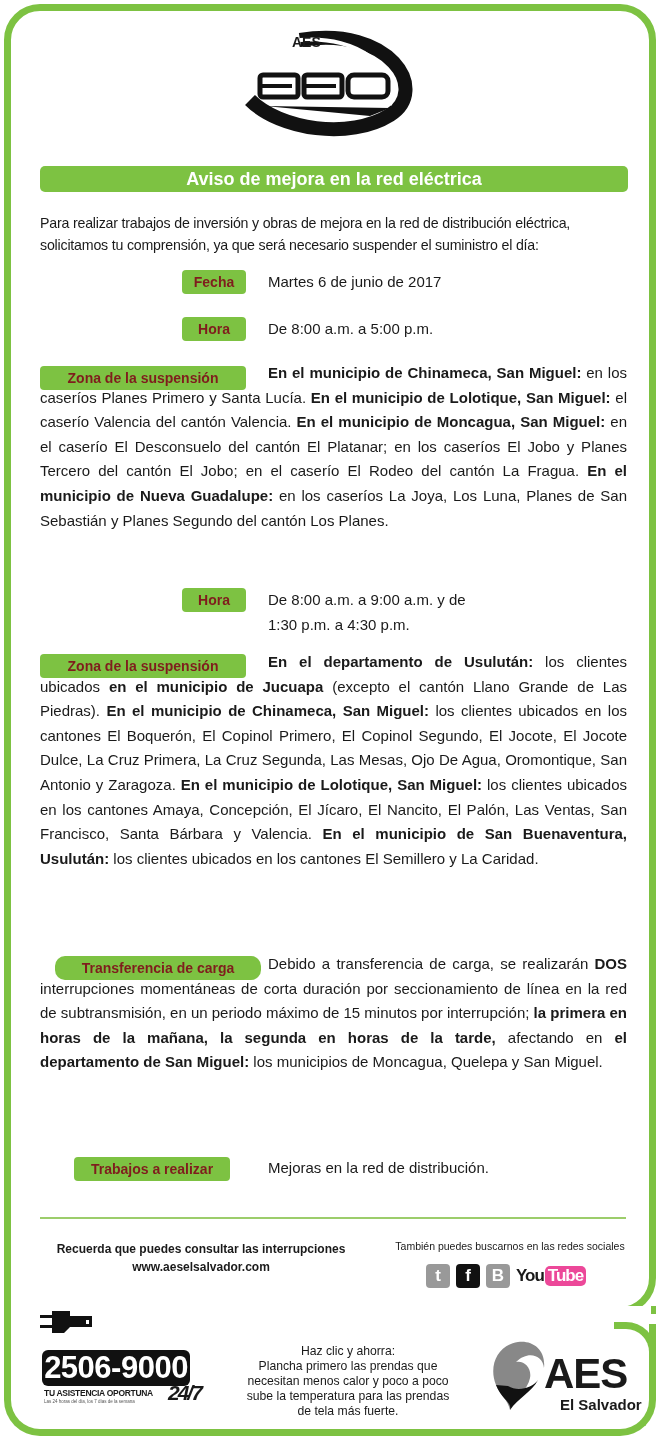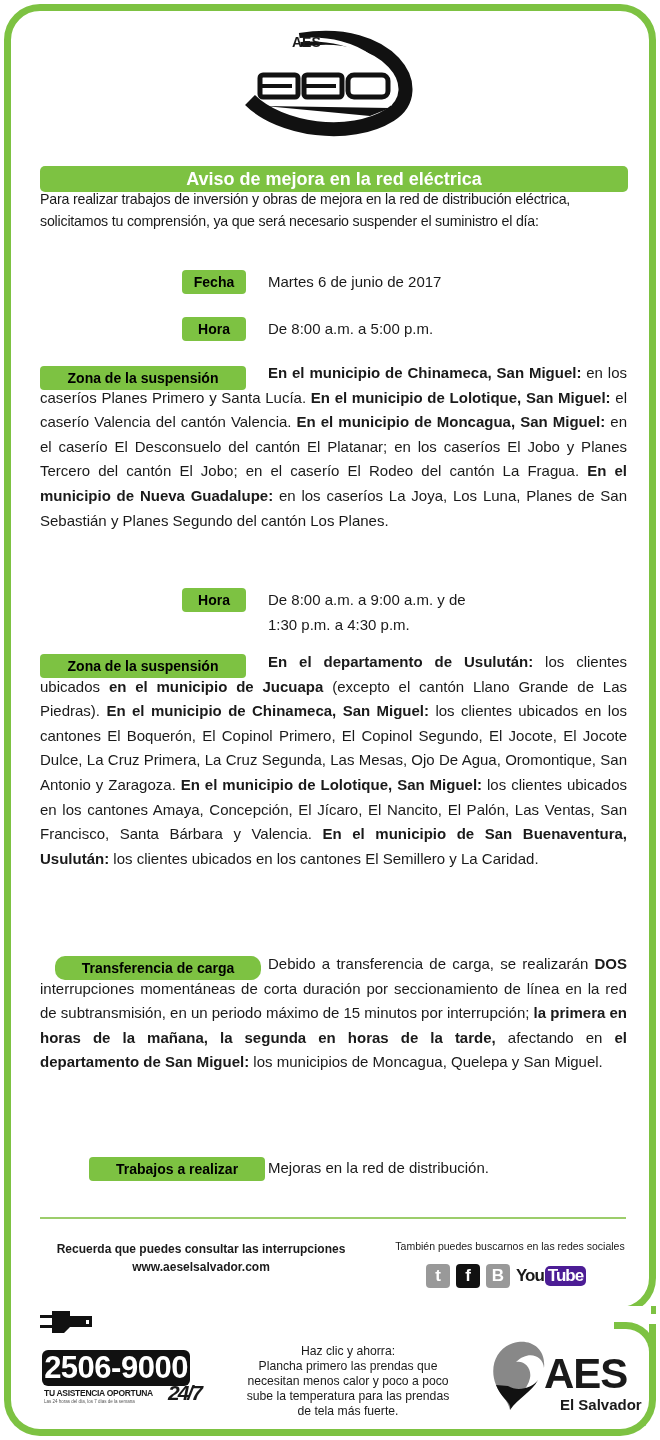--- a/index.html
+++ b/index.html
@@ -2,38 +2,38 @@
 <html><head>
 <meta charset="utf-8">
 <style>
   html, body { margin:0; padding:0; background:#ffffff; }
   body { width:660px; height:1440px; position:relative; overflow:hidden;
          font-family:"Liberation Sans", sans-serif; color:#1a1a1a; }
 
   .logo { position:absolute; left:240px; top:30px; width:180px; height:110px; }
   .title-bar { position:absolute; left:40px; top:166px; width:588px; height:26px; background:#7dc242;
          border-radius:5px; color:#fff; font-weight:bold; font-size:18px; text-align:center; line-height:26px; }
-  .intro { position:absolute; left:40px; top:188px; width:590px; font-size:14.2px; line-height:22px;
+  .intro { position:absolute; left:40px; top:212px; width:590px; font-size:14.2px; line-height:22px;
          letter-spacing:-0.2px; }
   .intro p { margin:0; }
-  .badge { position:absolute; background:#7dc242; color:#000000; font-weight:bold; font-size:14px;
+  .badge { position:absolute; background:#7dc242; color:#7f1d1d; font-weight:bold; font-size:14px;
          text-align:center; border-radius:4px; height:24px; line-height:24px; }
   .val { position:absolute; font-size:15px; line-height:22px; }
   .para { position:absolute; left:40px; width:587px; font-size:15px; line-height:24.6px; text-align:justify; }
   .para b { font-weight:bold; }
   .indent { display:inline-block; width:228px; height:10px; }
   .rule { position:absolute; left:40px; top:1217px; width:586px; height:2px; background:#9ccd6b; }
   .remember { position:absolute; left:36px; top:1240px; width:330px; text-align:center; font-size:12px;
          font-weight:bold; line-height:18px; }
   .social-title { position:absolute; left:380px; top:1240px; width:260px; text-align:center; font-size:10.5px; font-weight:normal; }
   .social { position:absolute; left:426px; top:1264px; display:flex; gap:6px; align-items:center; }
   .sq { width:24px; height:24px; border-radius:4px; display:flex; align-items:center; justify-content:center;
         color:#fff; font-weight:bold; font-size:17px; }
   .yt { display:flex; align-items:center; font-weight:bold; font-size:17px; letter-spacing:-1px; }
-  .yt .tube { background:#4c1d95; color:#fff; border-radius:5px; padding:0 3px; margin-left:1px; }
+  .yt .tube { background:#ec4899; color:#fff; border-radius:5px; padding:0 3px; margin-left:1px; }
   .plug { position:absolute; left:40px; top:1310px; }
   .phone-box { position:absolute; left:42px; top:1350px; width:148px; height:36px; background:#111;
         border-radius:6px; color:#fff; font-weight:bold; font-size:31px; text-align:center; line-height:36px; letter-spacing:-0.5px; }
   .assist { position:absolute; left:44px; top:1388px; font-size:8.5px; font-weight:bold; letter-spacing:-0.3px; }
   .assist-sub { position:absolute; left:44px; top:1399px; font-size:4.5px; color:#555; }
   .twentyfour { position:absolute; left:168px; top:1381px; font-size:21px; font-weight:bold; font-style:italic; letter-spacing:-2px; }
   .tip { position:absolute; left:226px; top:1344px; width:244px; text-align:center; font-size:12.2px; line-height:15px; }
   .aes-logo { position:absolute; left:488px; top:1340px; width:140px; height:80px; }
   .aes-text { position:absolute; left:544px; top:1350px; font-size:42px; font-weight:bold; letter-spacing:-1px; }
   .aes-sub { position:absolute; left:560px; top:1396px; font-size:15px; font-weight:bold; }
@@ -80,21 +80,21 @@
 <div class="badge" style="left:182px;top:588px;width:64px;">Hora</div>
 <div class="val" style="left:268px;top:589px;">De 8:00 a.m. a 9:00 a.m. y de</div>
 <div class="val" style="left:268px;top:614px;">1:30 p.m. a 4:30 p.m.</div>
 
 <div class="badge" style="left:40px;top:654px;width:206px;">Zona de la suspensión</div>
 <div class="para" style="top:650px;" id="zone2"><span class="indent"></span><b>En el departamento de Usulután:</b><span> los clientes ubicados </span><b>en el municipio de Jucuapa</b><span> (excepto el cantón Llano Grande de Las Piedras). </span><b>En el municipio de Chinameca, San Miguel:</b><span> los clientes ubicados en los cantones El Boquerón, El Copinol Primero, El Copinol Segundo, El Jocote, El Jocote Dulce, La Cruz Primera, La Cruz Segunda, Las Mesas, Ojo De Agua, Oromontique, San Antonio y Zaragoza. </span><b>En el municipio de Lolotique, San Miguel:</b><span> los clientes ubicados en los cantones Amaya, Concepción, El Jícaro, El Nancito, El Palón, Las Ventas, San Francisco, Santa Bárbara y Valencia. </span><b>En el municipio de San Buenaventura, Usulután:</b><span> los clientes ubicados en los cantones El Semillero y La Caridad.</span></div>
 
 <div class="badge" style="left:55px;top:956px;width:206px;border-radius:10px;">Transferencia de carga</div>
 <div class="para" style="top:952px;" id="transfer"><span class="indent"></span><span>Debido a transferencia de carga, se realizarán </span><b>DOS</b><span> interrupciones momentáneas de corta duración por seccionamiento de línea en la red de subtransmisión, en un periodo máximo de 15 minutos por interrupción; </span><b>la primera en horas de la mañana, la segunda en horas de la tarde,</b><span> afectando en </span><b>el departamento de San Miguel:</b><span> los municipios de Moncagua, Quelepa y San Miguel.</span></div>
 
-<div class="badge" style="left:89px;top:1157px;width:176px;">Trabajos a realizar</div>
+<div class="badge" style="left:74px;top:1157px;width:156px;">Trabajos a realizar</div>
 <div class="val" style="left:268px;top:1157px;">Mejoras en la red de distribución.</div>
 
 <div class="rule"></div>
 
 <div class="remember">
   <div>Recuerda que puedes consultar las interrupciones</div>
   <div>www.aeselsalvador.com</div>
 </div>
 
 <div class="social-title">También puedes buscarnos en las redes sociales</div>

